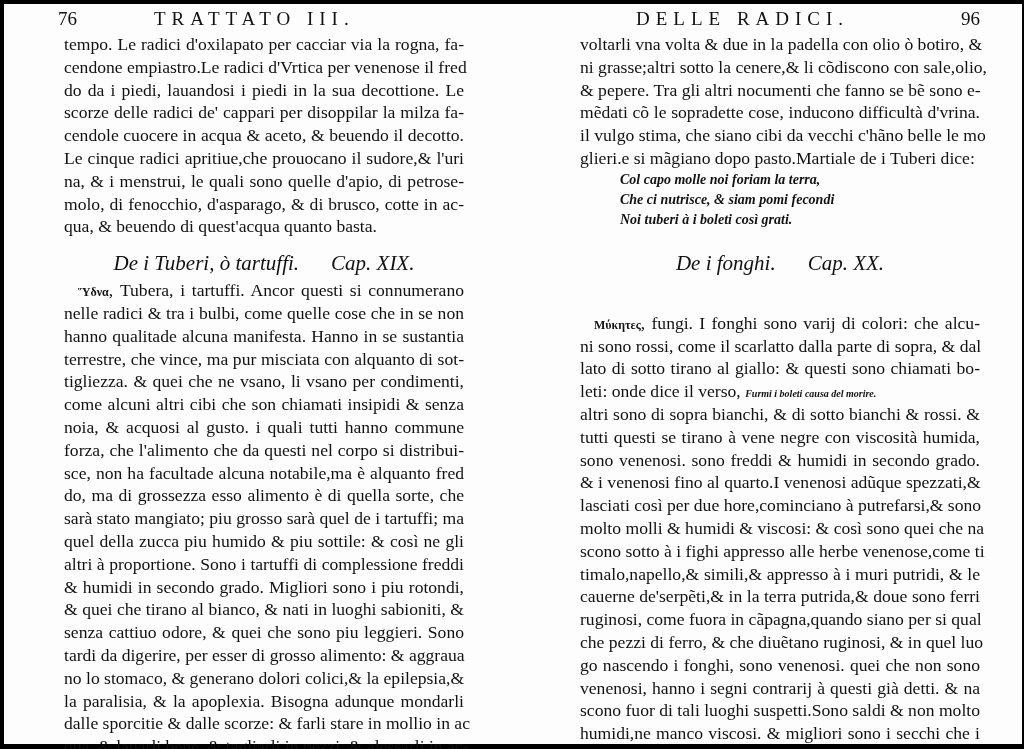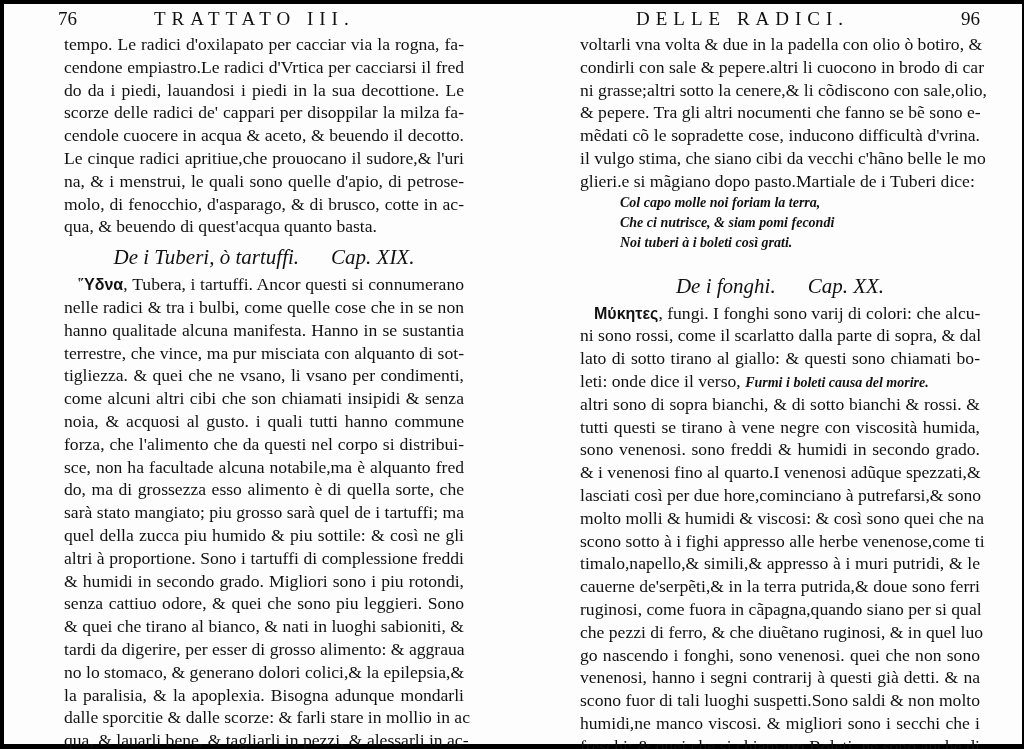--- a/index.html
+++ b/index.html
@@ -36,99 +36,98 @@
     .chapter {
       font-family: "Liberation Serif", serif;
       font-style: italic; font-size: 21px; line-height: 26px; height: 29px;
       text-align: center; white-space: nowrap;
     }
     .chapter .cap { margin-left: 32px; }
     .verse {
       font-style: italic; font-weight: bold;
       font-size: 14px; line-height: 20px; height: 20px;
     }
-    .greek { font-size: 16px; font-weight: bold; font-family: Liberation Sans, sans-serif; }
-    em.inline { font-style: italic; font-weight: bold; font-size: 14px; }
+    .greek { font-size: 12px; font-weight: bold; font-family: Liberation Serif, serif; }
+    em.inline { font-style: italic; font-weight: bold; font-size: 10px; }
   </style>
 </head>
 <body>
 
 <div class="frame">
 
   <div class="page left">
     <div class="header" style="left:0;width:512px;">
       <span class="folio" style="left:54px;">76</span>
       <span class="running-title" style="left:150px;">TRATTATO III.</span>
     </div>
     <div class="body" style="left:60px;top:29px;width:400px;">
       <div id="lb-before">
           <div class="line">tempo. Le radici d'oxilapato per cacciar via la rogna, fa-</div>
-          <div class="line">cendone empiastro.Le radici d'Vrtica per cacciarsi il fred</div>
+          <div class="line">cendone empiastro.Le radici d'Vrtica per venenose il fred</div>
           <div class="line">do da i piedi, lauandosi i piedi in la sua decottione. Le</div>
           <div class="line">scorze delle radici de' cappari per disoppilar la milza fa-</div>
           <div class="line">cendole cuocere in acqua &amp; aceto, &amp; beuendo il decotto.</div>
           <div class="line">Le cinque radici apritiue,che prouocano il sudore,&amp; l'uri</div>
           <div class="line">na, &amp; i menstrui, le quali sono quelle d'apio, di petrose-</div>
           <div class="line">molo, di fenocchio, d'asparago, &amp; di brusco, cotte in ac-</div>
           <div class="line last">qua, &amp; beuendo di quest'acqua quanto basta.</div>
         </div>
-      <div class="chapter" style="margin-top:6px;">
+      <div class="chapter" style="margin-top:12px;">
         <span>De i Tuberi, ò tartuffi.</span><span class="cap">Cap. XIX.</span>
       </div>
       <div class="line" style="padding-left:14px;"><span class="greek">Ὕδνα</span><span>, Tubera, i tartuffi. Ancor questi si connumerano</span></div>
       <div id="lb-after">
           <div class="line">nelle radici &amp; tra i bulbi, come quelle cose che in se non</div>
           <div class="line">hanno qualitade alcuna manifesta. Hanno in se sustantia</div>
           <div class="line">terrestre, che vince, ma pur misciata con alquanto di sot-</div>
           <div class="line">tigliezza. &amp; quei che ne vsano, li vsano per condimenti,</div>
           <div class="line">come alcuni altri cibi che son chiamati insipidi &amp; senza</div>
           <div class="line">noia, &amp; acquosi al gusto. i quali tutti hanno commune</div>
           <div class="line">forza, che l'alimento che da questi nel corpo si distribui-</div>
           <div class="line">sce, non ha facultade alcuna notabile,ma è alquanto fred</div>
           <div class="line">do, ma di grossezza esso alimento è di quella sorte, che</div>
           <div class="line">sarà stato mangiato; piu grosso sarà quel de i tartuffi; ma</div>
           <div class="line">quel della zucca piu humido &amp; piu sottile: &amp; così ne gli</div>
           <div class="line">altri à proportione. Sono i tartuffi di complessione freddi</div>
           <div class="line">&amp; humidi in secondo grado. Migliori sono i piu rotondi,</div>
+          <div class="line">&amp; quei che tirano al bianco, &amp; nati in luoghi sabioniti, &amp;</div>
           <div class="line">senza cattiuo odore, &amp; quei che sono piu leggieri. Sono</div>
-          <div class="line">&amp; quei che tirano al bianco, &amp; nati in luoghi sabioniti, &amp;</div>
           <div class="line">tardi da digerire, per esser di grosso alimento: &amp; aggraua</div>
           <div class="line">no lo stomaco, &amp; generano dolori colici,&amp; la epilepsia,&amp;</div>
           <div class="line">la paralisia, &amp; la apoplexia. Bisogna adunque mondarli</div>
           <div class="line">dalle sporcitie &amp; dalle scorze: &amp; farli stare in mollio in ac</div>
           <div class="line">qua, &amp; lauarli bene, &amp; tagliarli in pezzi, &amp; alessarli in ac-</div>
         </div>
 
     </div>
   </div>
 
   <div class="page right">
     <div class="header" style="left:0;width:508px;">
       <span class="running-title" style="left:120px;">DELLE RADICI.</span>
       <span class="folio" style="left:445px;">96</span>
     </div>
     <div class="body" style="left:64px;top:29px;width:400px;">
       <div id="rb-before">
           <div class="line">voltarli vna volta &amp; due in la padella con olio ò botiro, &amp;</div>
-          <div class="line">condirli con sale &amp; pepere.altri li cuocono in brodo di car</div>
           <div class="line">ni grasse;altri sotto la cenere,&amp; li cõdiscono con sale,olio,</div>
           <div class="line">&amp; pepere. Tra gli altri nocumenti che fanno se bẽ sono e-</div>
           <div class="line">mẽdati cõ le sopradette cose, inducono difficultà d'vrina.</div>
           <div class="line">il vulgo stima, che siano cibi da vecchi c'hãno belle le mo</div>
           <div class="line last">glieri.e si mãgiano dopo pasto.Martiale de i Tuberi dice:</div>
         </div>
       <div id="rb-verse" style="padding-left:40px;">
           <div class="verse">Col capo molle noi foriam la terra,</div>
           <div class="verse">Che ci nutrisce, &amp; siam pomi fecondi</div>
           <div class="verse">Noi tuberi à i boleti così grati.</div>
         </div>
       <div class="chapter" style="margin-top:20px;">
         <span>De i fonghi.</span><span class="cap">Cap. XX.</span>
       </div>
-      <div class="line" style="padding-left:14px;"><span class="greek">Μύκητες</span><span>, fungi. I fonghi sono varij di colori: che alcu-</span></div>
+      <div class="line" style="padding-left:14px;margin-top:33px;"><span class="greek">Μύκητες</span><span>, fungi. I fonghi sono varij di colori: che alcu-</span></div>
       <div id="rb-mid">
           <div class="line">ni sono rossi, come il scarlatto dalla parte di sopra, &amp; dal</div>
           <div class="line">lato di sotto tirano al giallo: &amp; questi sono chiamati bo-</div>
         </div>
       <div class="line last"><span>leti: onde dice il verso,</span> <em class="inline">Furmi i boleti causa del morire.</em></div>
       <div id="rb-after">
           <div class="line">altri sono di sopra bianchi, &amp; di sotto bianchi &amp; rossi. &amp;</div>
           <div class="line">tutti questi se tirano à vene negre con viscosità humida,</div>
           <div class="line">sono venenosi. sono freddi &amp; humidi in secondo grado.</div>
           <div class="line">&amp; i venenosi fino al quarto.I venenosi adũque spezzati,&amp;</div>

